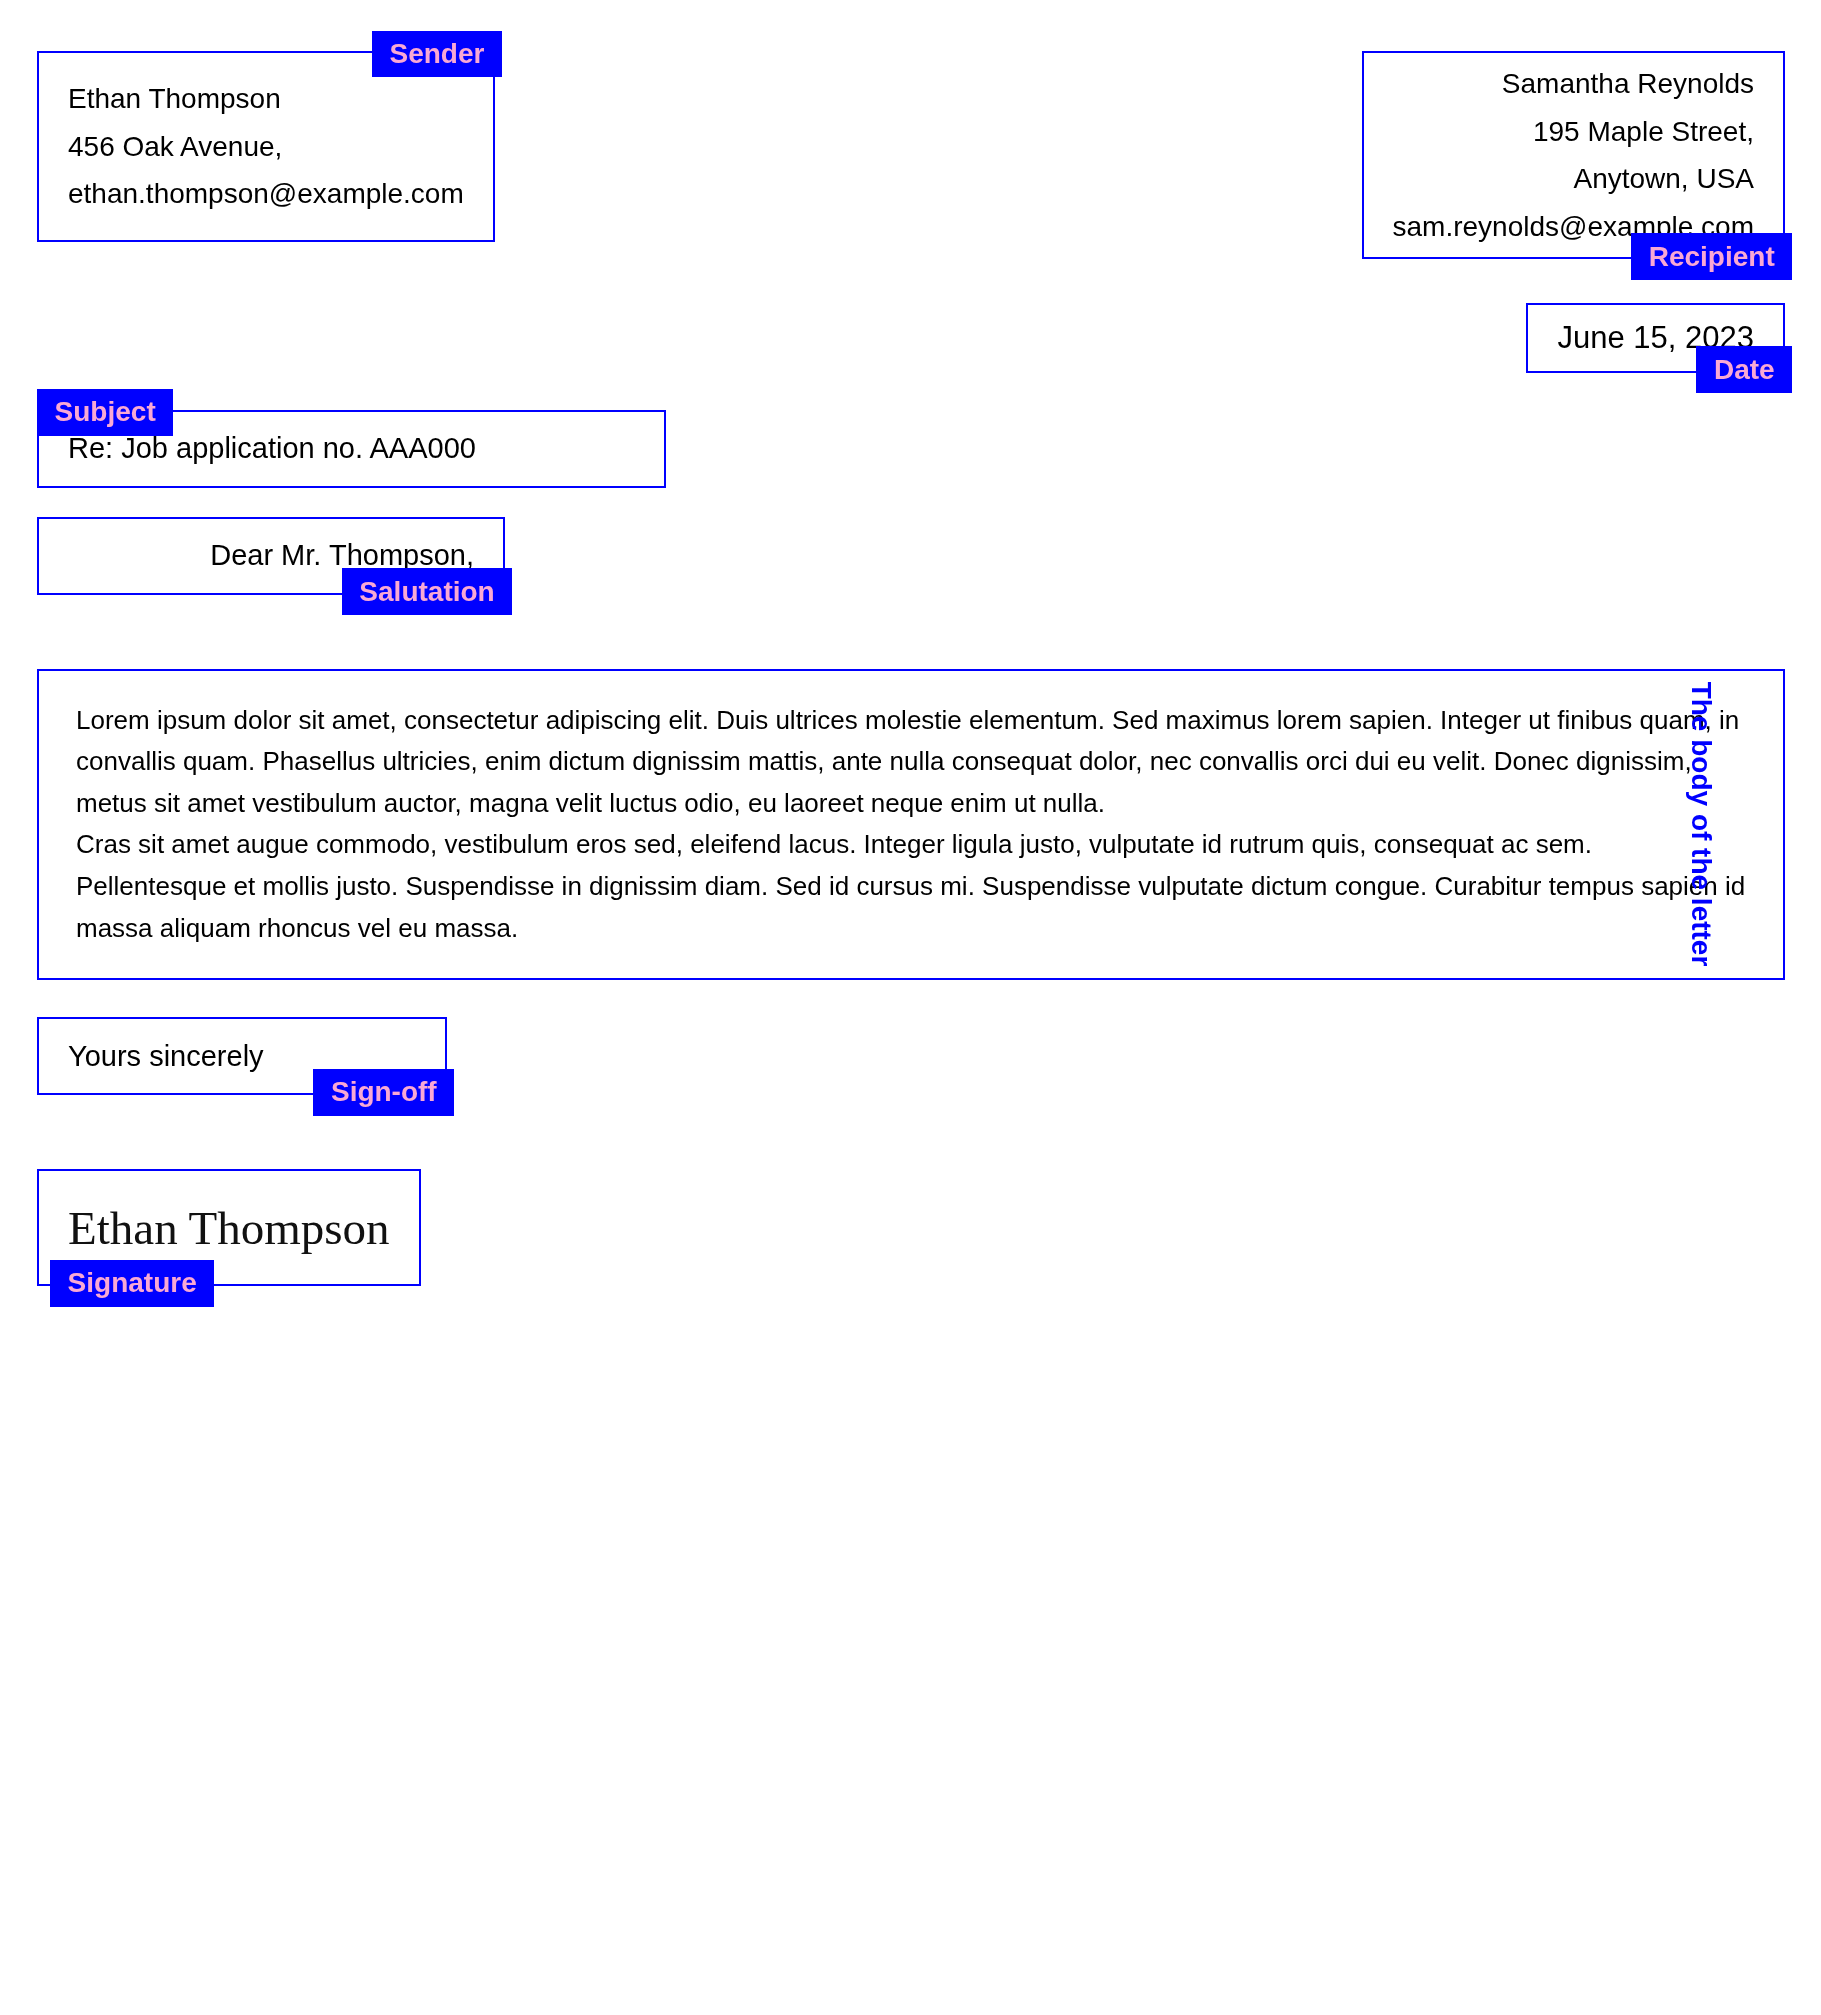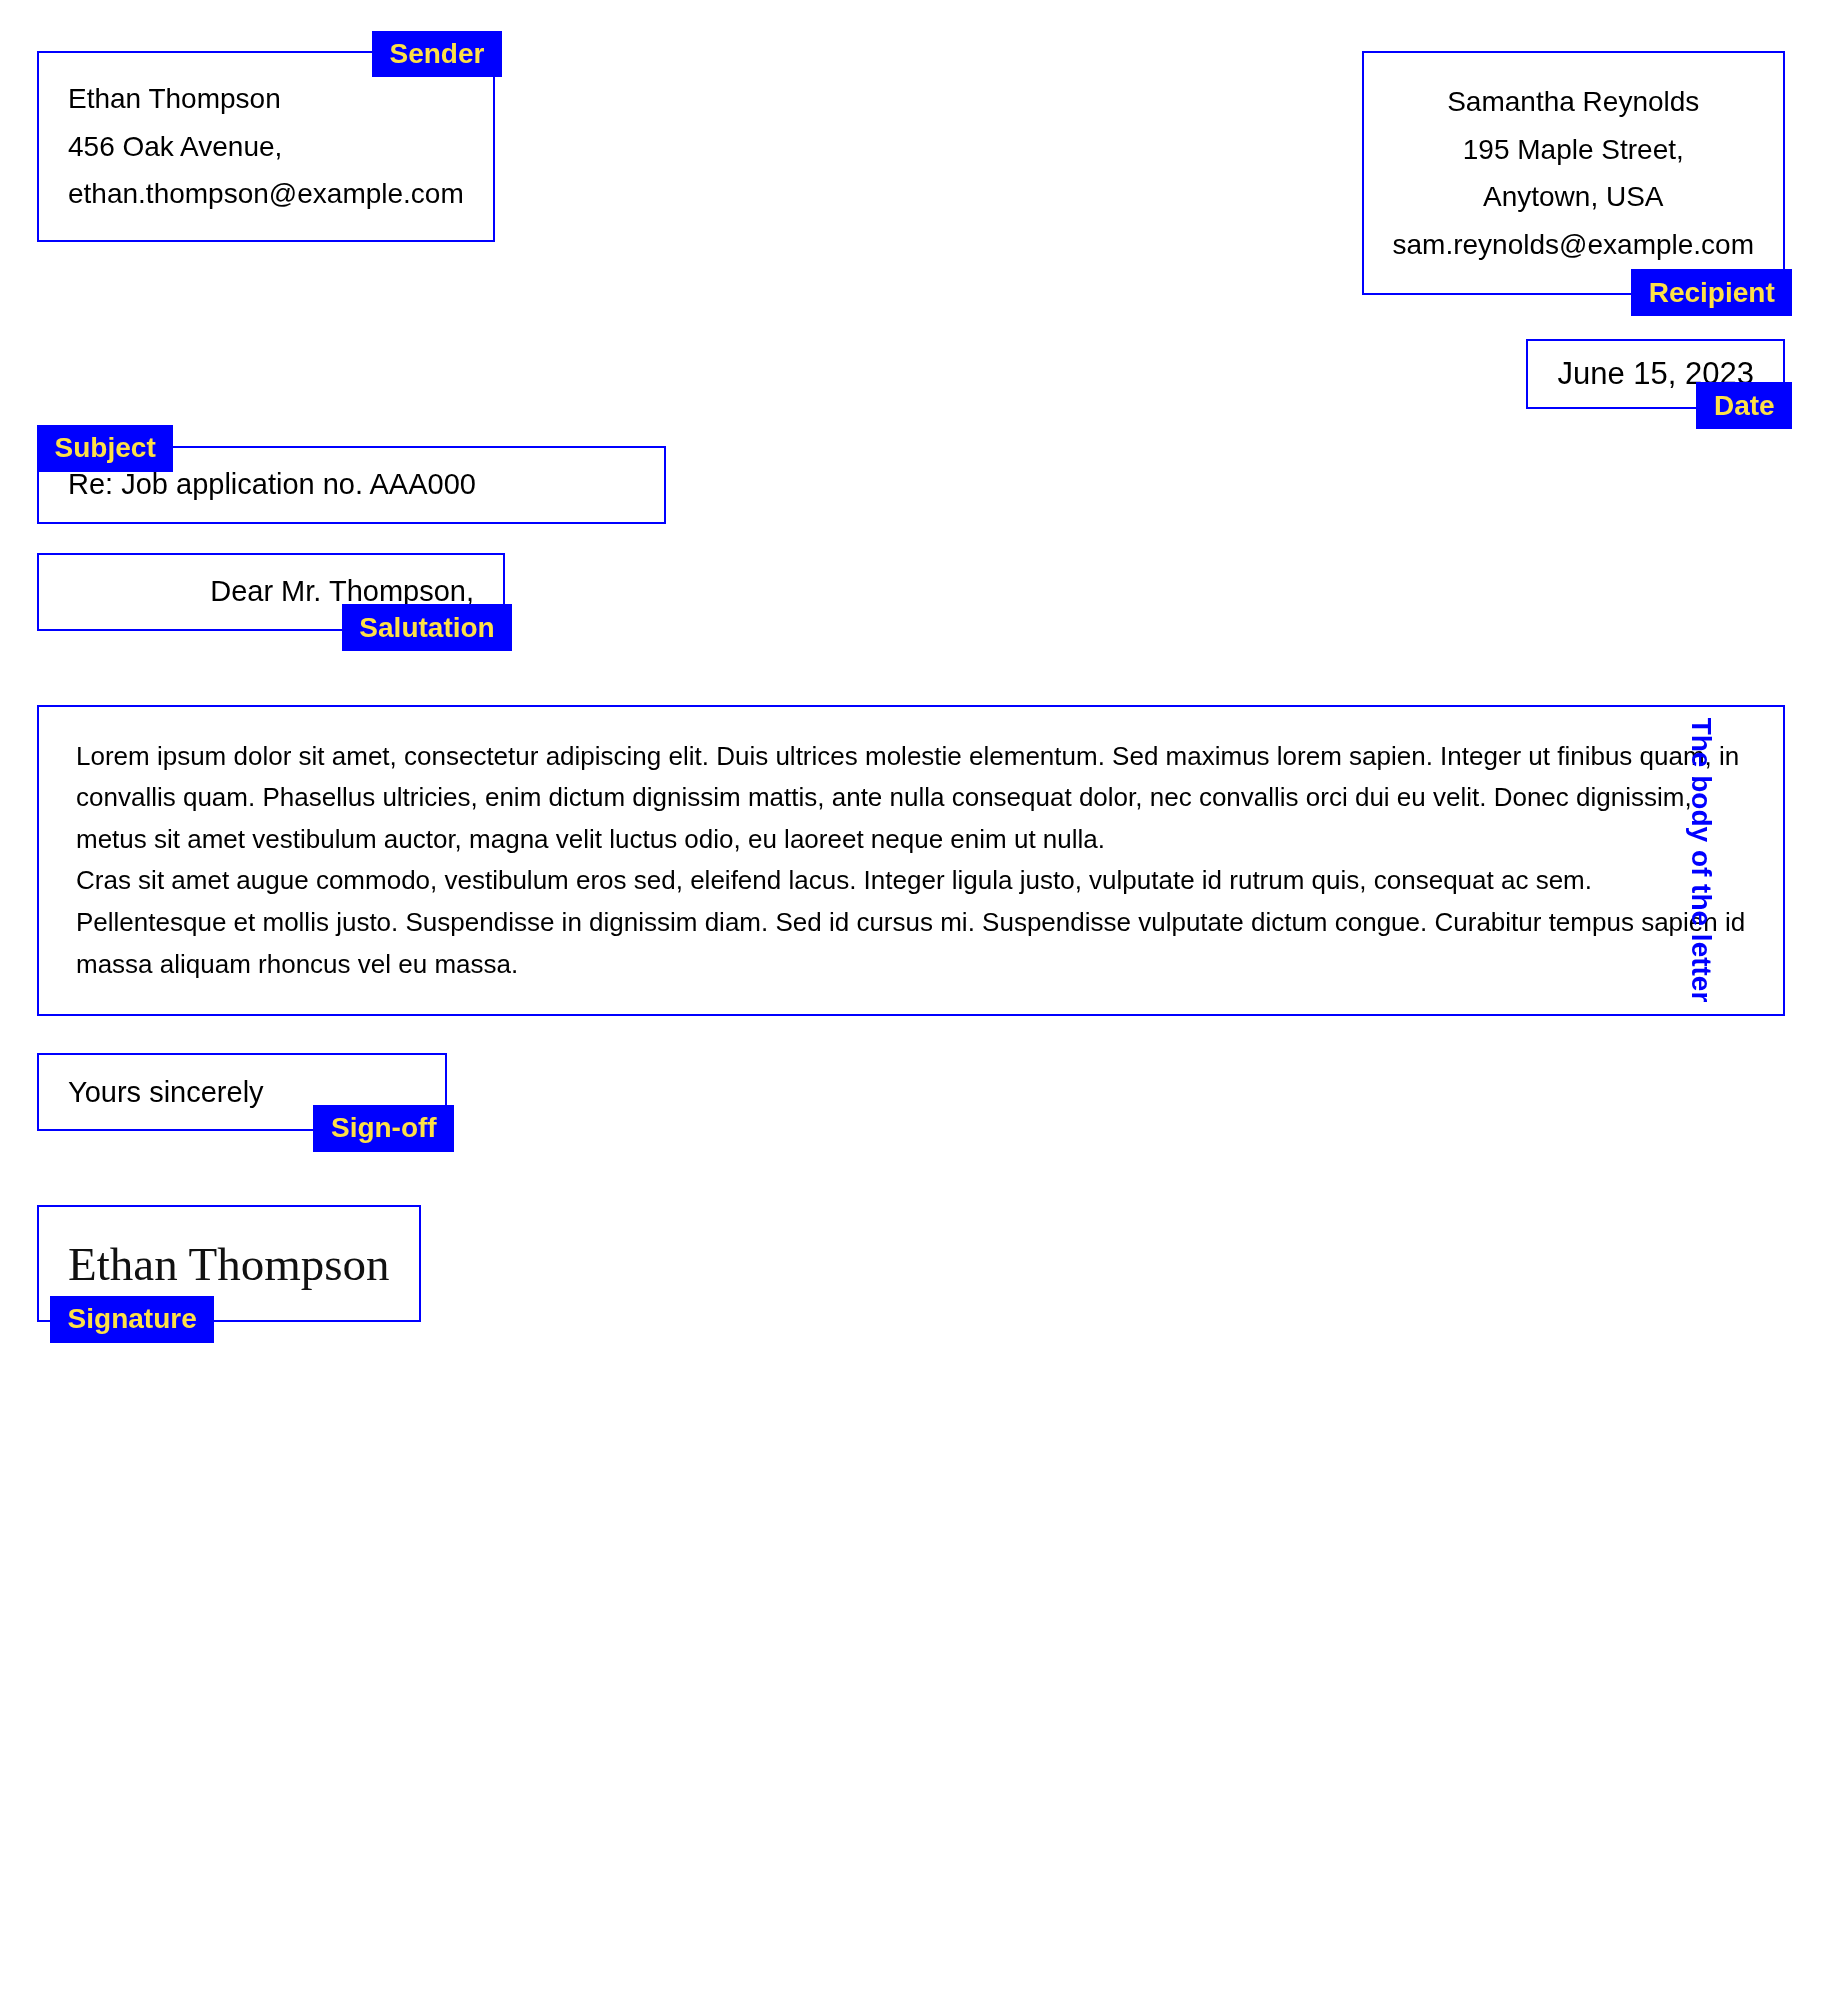--- a/index.html
+++ b/index.html
@@ -8,21 +8,21 @@
       background: #ffffff;
       font-family: Arial, sans-serif;
       padding: 29px 37px;
       width: 1822px;
       min-height: 2015px;
       font-size: 28px;
     }
 
     .blue-label {
       background: #0000ff;
-      color: #fde047;
+      color: #f9a8d4;
       font-size: 28px;
       font-weight: bold;
       padding: 7.3px 17.6px;
       display: inline-block;
       white-space: nowrap;
     }
 
     
     .top-row {
       display: flex;
@@ -50,23 +50,23 @@
     }
 
     .recipient-block {
       position: relative;
       display: inline-block;
       text-align: right;
     }
 
     .recipient-box {
       border: 2.9px solid #0000ff;
-      padding: 25px 29px;
+      padding: 7px 29px;
       min-width: 410px;
-      text-align: center;
+      text-align: right;
     }
 
     .recipient-label {
       position: absolute;
       bottom: -20.5px;
       right: -7.3px;
     }
 
     
     .date-row {

